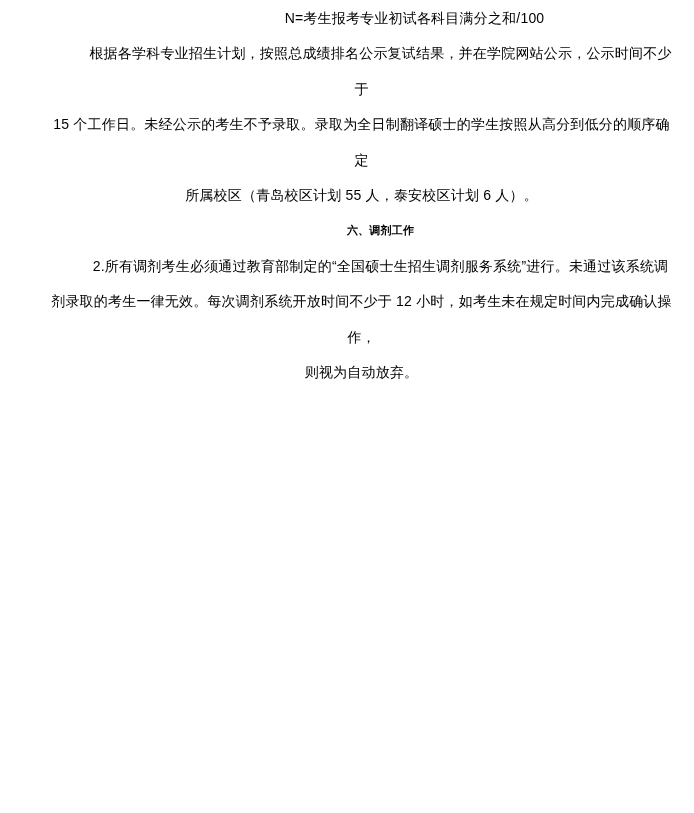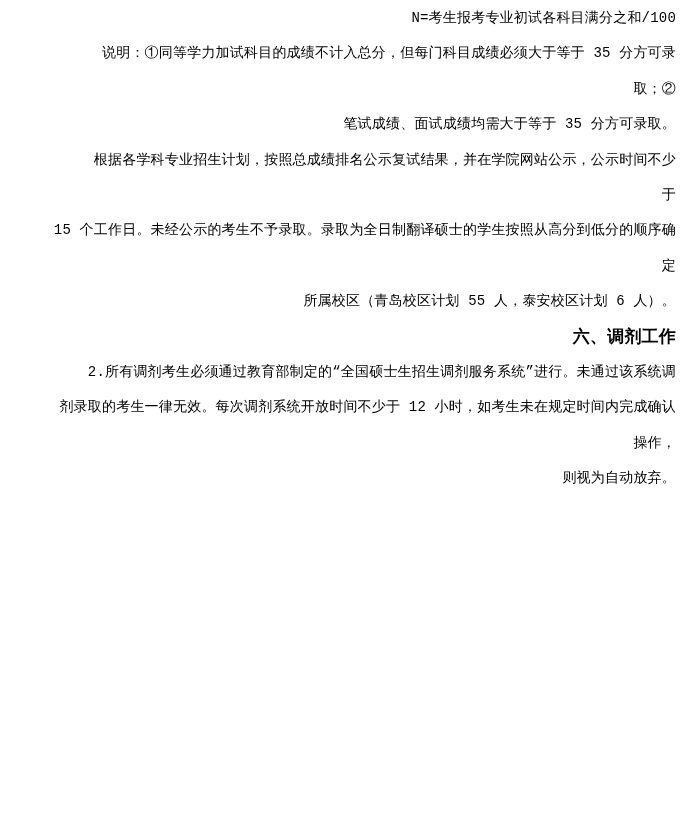--- a/index.html
+++ b/index.html
@@ -9,47 +9,45 @@
   }
   .page {
     position: relative;
     width: 694px;
     height: 813px;
     background: #ffffff;
     color: #000000;
     box-sizing: border-box;
     padding: 1px 18px 0 47px;
     overflow: hidden;
-    font-family: Liberation Mono, monospace;
+    font-family: Liberation Sans, sans-serif;
     font-size: 14px;
     line-height: 35.4px;
-    text-align: right;
+    text-align: center;
     border-radius: 17px;
   }
   .para {
     margin: 0;
     white-space: pre-line;       
     text-indent: 38px;           
     letter-spacing: 0.2px;
   }
   .para.formula {
     text-indent: 106px;          
   }
   .para.heading {
     font-weight: bold;
-    font-size: 17px;
+    font-size: 11px;
   }
 </style>
 </head>
 <body>
 
 <div class="page">
   <p class="para formula">N=考生报考专业初试各科目满分之和/100</p>
-  <p class="para">说明：①同等学力加试科目的成绩不计入总分，但每门科目成绩必须大于等于 35 分方可录取；②
-笔试成绩、面试成绩均需大于等于 35 分方可录取。</p>
   <p class="para">根据各学科专业招生计划，按照总成绩排名公示复试结果，并在学院网站公示，公示时间不少于
 15 个工作日。未经公示的考生不予录取。录取为全日制翻译硕士的学生按照从高分到低分的顺序确定
 所属校区（青岛校区计划 55 人，泰安校区计划 6 人）。</p>
   <p class="para heading">六、调剂工作</p>
   <p class="para">2.所有调剂考生必须通过教育部制定的“全国硕士生招生调剂服务系统”进行。未通过该系统调
 剂录取的考生一律无效。每次调剂系统开放时间不少于 12 小时，如考生未在规定时间内完成确认操作，
 则视为自动放弃。</p>
 
 </div>
 

